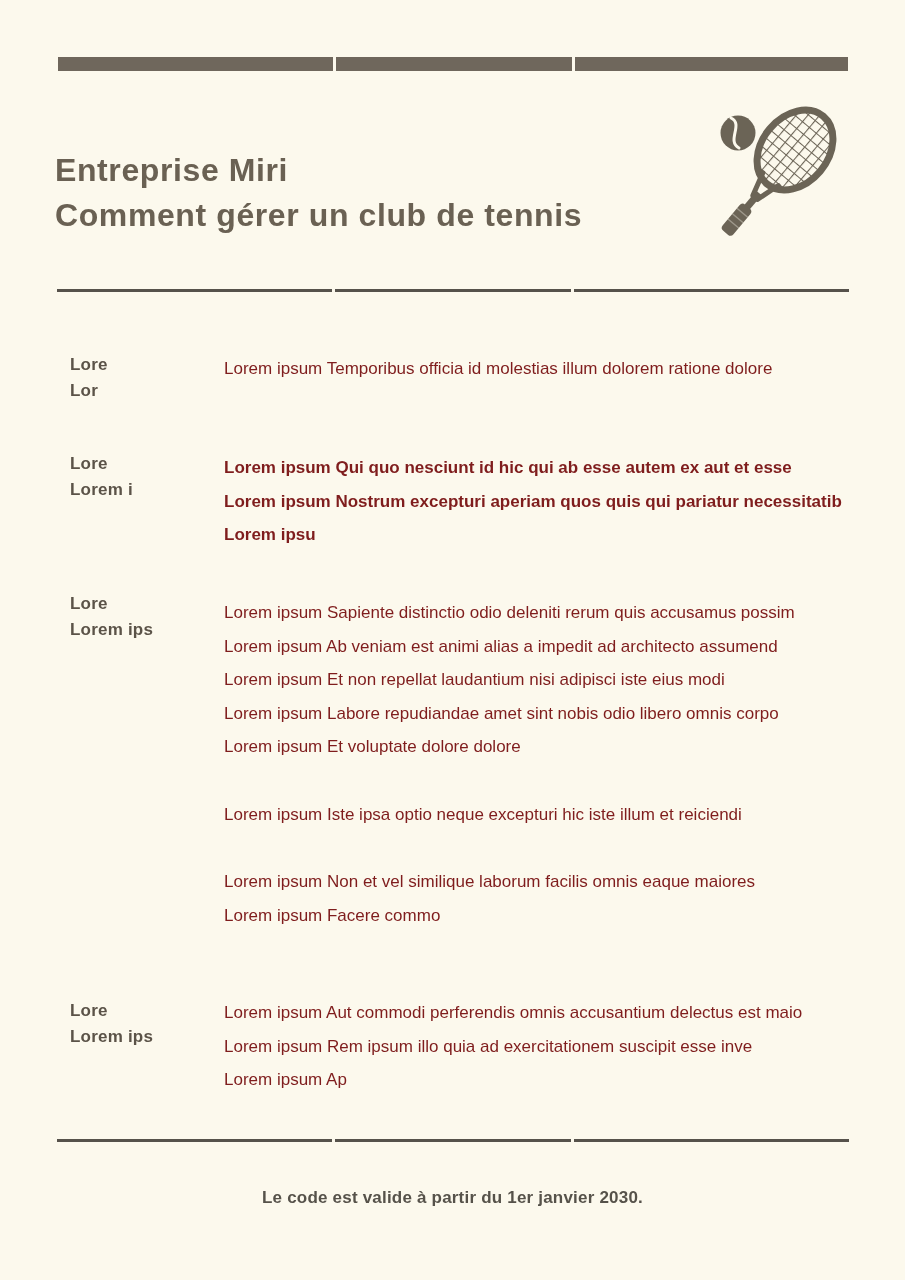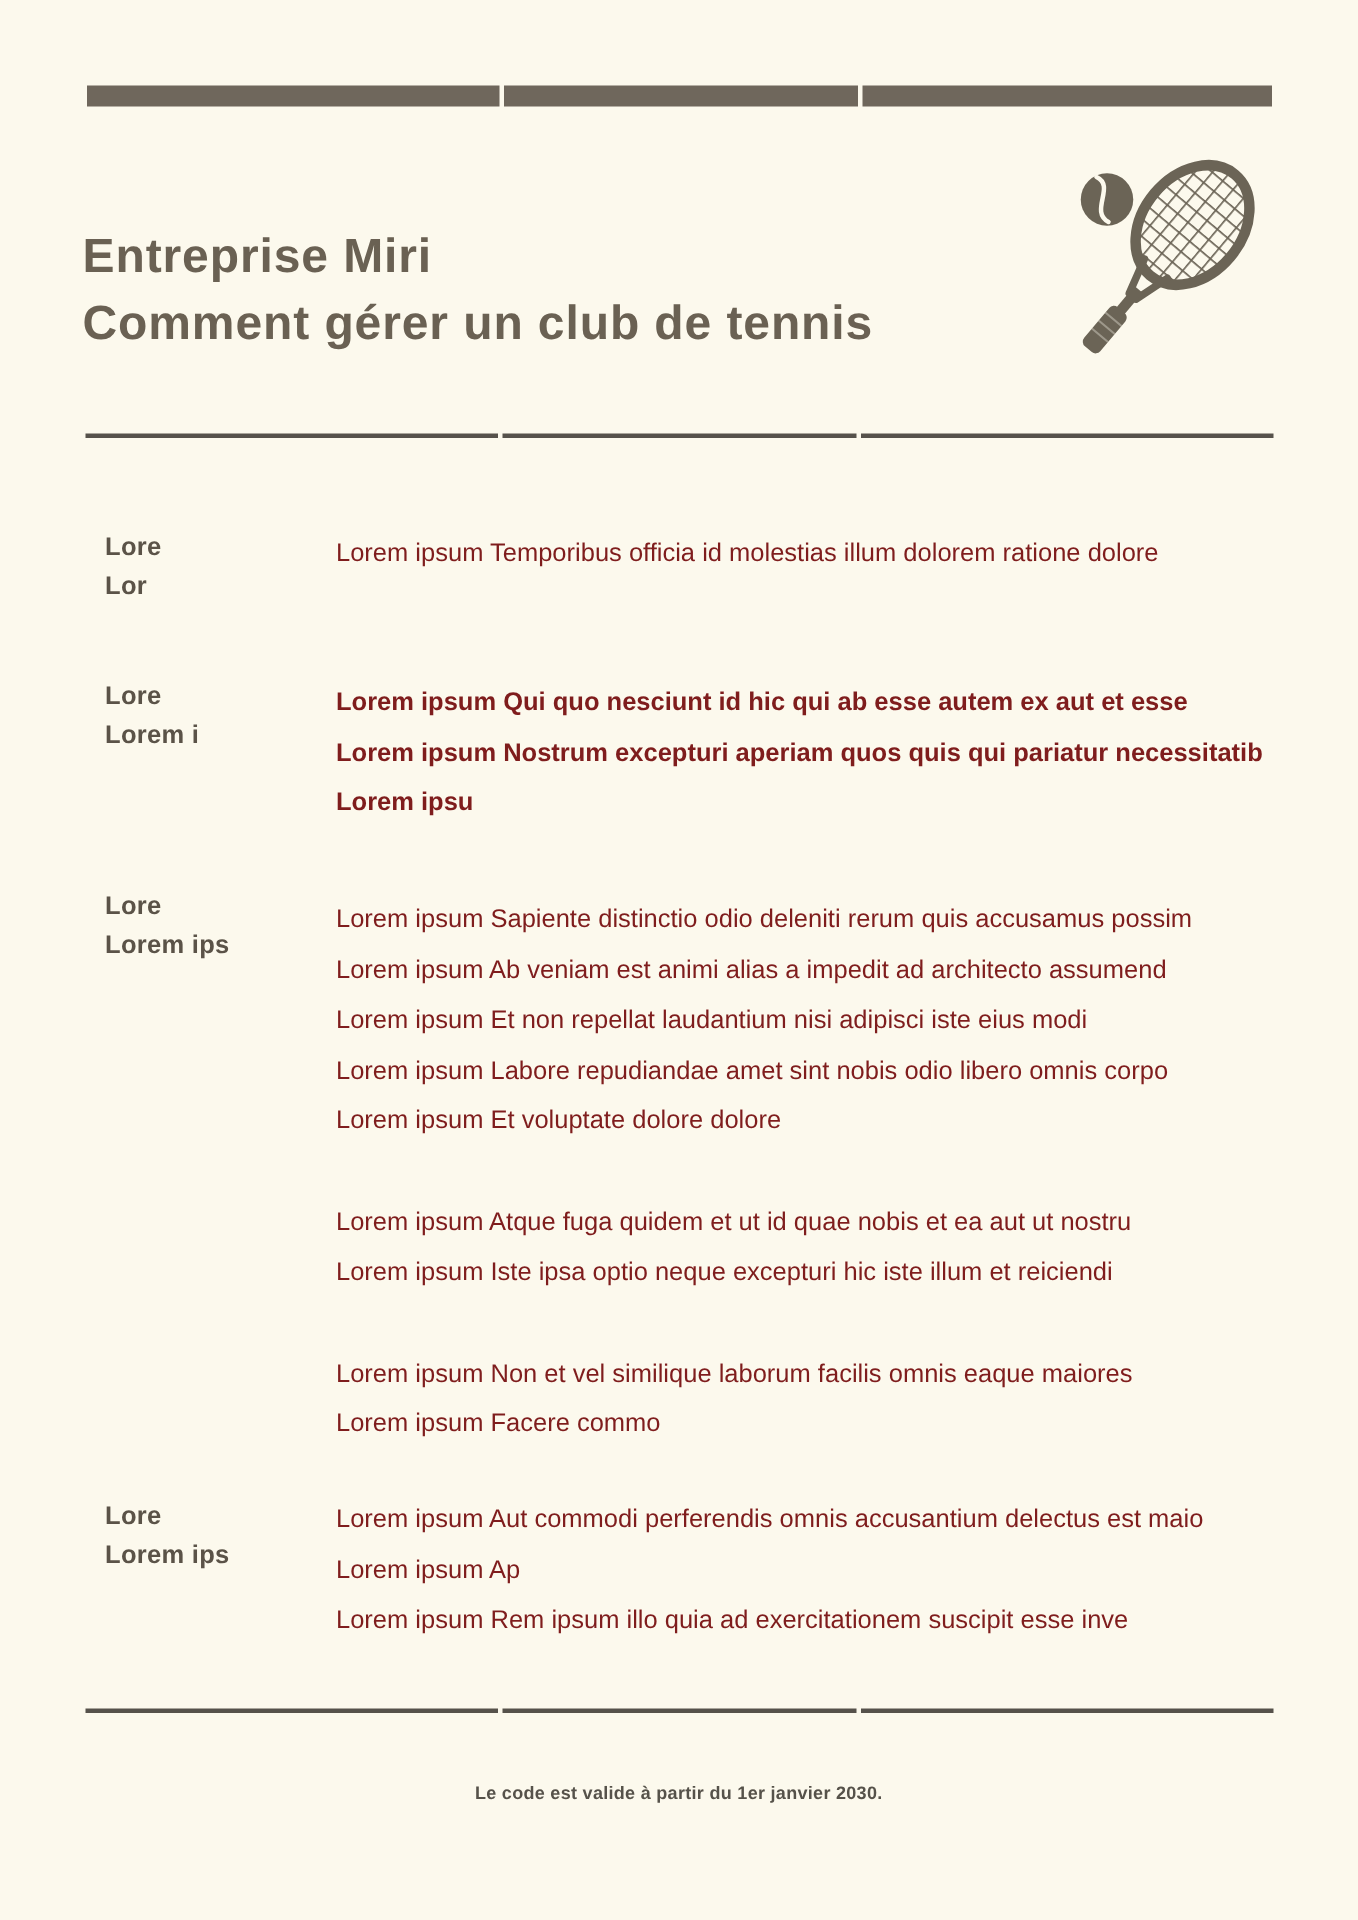--- a/index.html
+++ b/index.html
@@ -28,21 +28,21 @@
   .content{position:absolute; left:224px; color:#7f1d1d; font-size:17px; line-height:33.5px;}
   .content .group{margin:0;}
   .content .group + .group{margin-top:34px;}
   .label-1{top:352px;} .content-1{top:352px;}
   .label-2{top:451px;} .content-2{top:451px;font-weight:bold;}
   .label-3{top:591px;} .content-3{top:596px;}
   .label-4{top:998px;} .content-4{top:996px;}
 
   
   .footer{position:absolute; left:0; top:1188px; width:905px; text-align:center;
-          color:#56524A; font-weight:bold; font-size:12px; letter-spacing:0.2px;}
+          color:#56524A; font-weight:bold; font-size:17px; letter-spacing:0.2px;}
 </style>
 </head>
 <body>
 
 <div class="page">
 
   <div class="bar">
     <div class="seg a"></div>
     <div class="seg b"></div>
     <div class="seg c"></div>
@@ -110,38 +110,37 @@
   </div>
   <div class="content content-3">
     <div class="group">
       <div>Lorem ipsum Sapiente distinctio odio deleniti rerum quis accusamus possim</div>
       <div>Lorem ipsum Ab veniam est animi alias a impedit ad architecto assumend</div>
       <div>Lorem ipsum Et non repellat laudantium nisi adipisci iste eius modi</div>
       <div>Lorem ipsum Labore repudiandae amet sint nobis odio libero omnis corpo</div>
       <div>Lorem ipsum Et voluptate dolore dolore</div>
     </div>
     <div class="group">
-      <div>Lorem ipsum Atque fuga quidem et ut id quae nobis et ea aut ut nostru</div>
       <div>Lorem ipsum Iste ipsa optio neque excepturi hic iste illum et reiciendi</div>
     </div>
     <div class="group">
       <div>Lorem ipsum Non et vel similique laborum facilis omnis eaque maiores</div>
       <div>Lorem ipsum Facere commo</div>
     </div>
   </div>
 
   <div class="label label-4">
     <div>Lore</div>
     <div>Lorem ips</div>
   </div>
   <div class="content content-4">
     <div class="group">
       <div>Lorem ipsum Aut commodi perferendis omnis accusantium delectus est maio</div>
+      <div>Lorem ipsum Rem ipsum illo quia ad exercitationem suscipit esse inve</div>
       <div>Lorem ipsum Ap</div>
-      <div>Lorem ipsum Rem ipsum illo quia ad exercitationem suscipit esse inve</div>
     </div>
   </div>
 
   <div class="rule rule-bottom">
     <div class="seg a"></div>
     <div class="seg b"></div>
     <div class="seg c"></div>
   </div>
 
   <div class="footer">Le code est valide à partir du 1er janvier 2030.</div>

